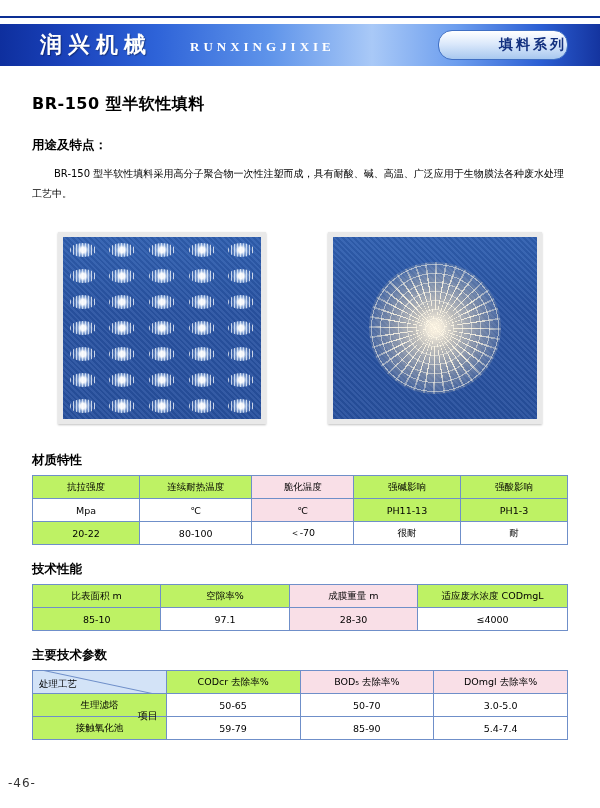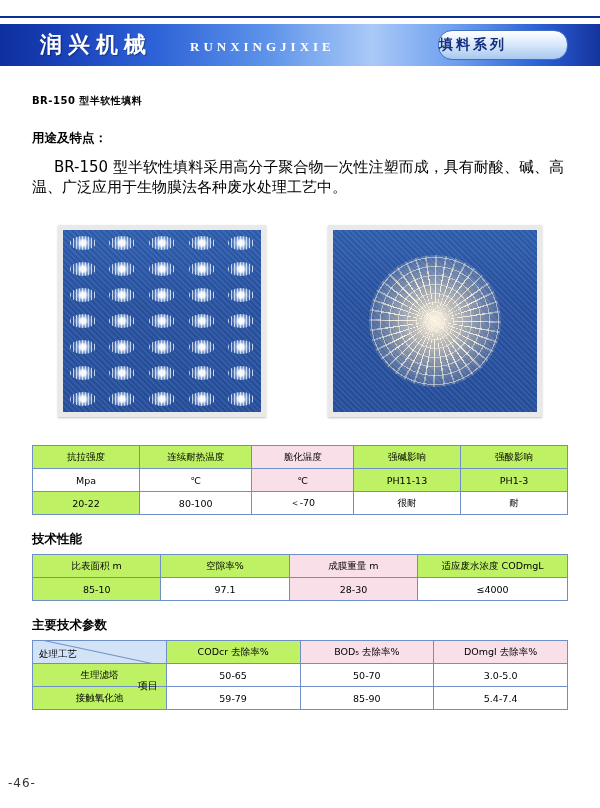--- a/index.html
+++ b/index.html
@@ -59,56 +59,56 @@
     position: absolute;
     right: 32px;
     top: 6px;
     width: 128px;
     height: 28px;
     border-radius: 14px;
     background: linear-gradient(180deg, #ffffff 0%, #dce9fb 45%, #a8c8ef 100%);
     border: 1px solid #3f6fc4;
     display: flex;
     align-items: center;
-    justify-content: flex-start;
+    justify-content: flex-end;
   }
   .series-pill span {
     color: #12307f;
     font-family: "DejaVu Sans", sans-serif;
     font-size: 14px;
     font-weight: bold;
     letter-spacing: 3px;
   }
 
   
   .content {
     position: absolute;
     left: 0;
     top: 66px;
     width: 600px;
   }
   .page-title {
     margin: 28px 0 0 32px;
     font-family: "DejaVu Sans", sans-serif;
-    font-size: 10px;
+    font-size: 16px;
     font-weight: bold;
     color: #000000;
     letter-spacing: 0.5px;
   }
   .section-heading {
     margin: 22px 0 0 32px;
     font-family: "DejaVu Sans", sans-serif;
     font-size: 12.5px;
     font-weight: bold;
     color: #000000;
   }
   .para {
     margin: 10px 36px 0 32px;
     font-family: "DejaVu Sans", sans-serif;
-    font-size: 15px;
+    font-size: 10px;
     line-height: 20px;
     color: #000000;
     text-indent: 22px;
     text-align: justify;
   }
 
   
   .photos {
     position: relative;
     margin-top: 22px;
@@ -343,20 +343,21 @@
         <div class="denim"></div>
         <div class="disc">
           <div class="disc-spokes"></div>
           <div class="disc-rings"></div>
         </div>
       </div>
     </div>
   </div>
 
   <div class="blk">
+    <div class="table-title">材质特性</div>
     <table class="spec">
       <tbody>
           <tr>
         <th class="c-blue" style="width:20%">抗拉强度</th>
         <th class="c-blue" style="width:21%">连续耐热温度</th>
         <th class="c-pink" style="width:19%">脆化温度</th>
         <th class="c-blue" style="width:20%">强碱影响</th>
         <th class="c-blue" style="width:20%">强酸影响</th>
       </tr>
       <tr>

